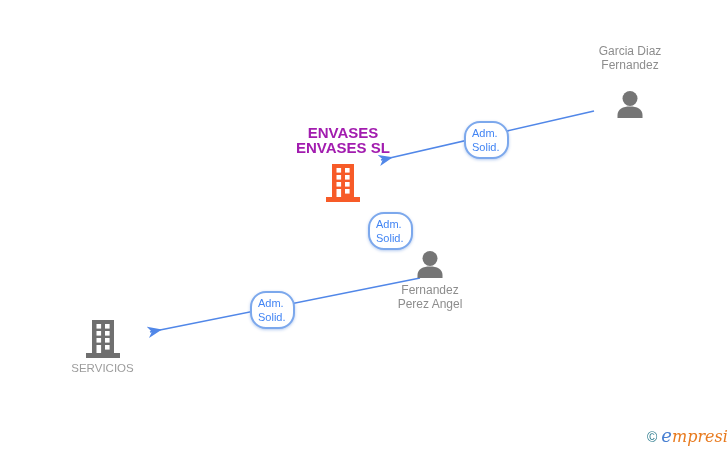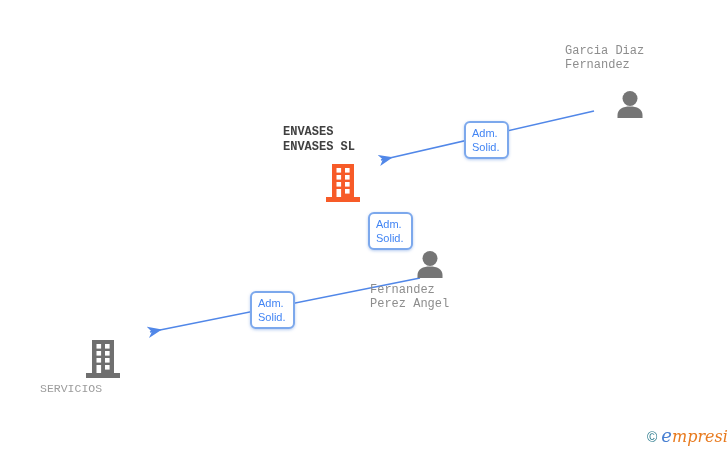--- a/index.html
+++ b/index.html
@@ -2,30 +2,30 @@
 <html><head>
 <meta charset="utf-8">
 <style>
   html,body{margin:0;padding:0;background:#fff;}
   .stage{
     position:relative;width:728px;height:450px;background:#ffffff;
     font-family:"Liberation Sans", sans-serif;overflow:hidden;
   }
   .edges-svg{position:absolute;left:0;top:0;z-index:1;}
   .node{position:absolute;z-index:2;display:flex;flex-direction:column;align-items:center;cursor:pointer;}
-  .node-label{width:100%;font-family:Liberation Mono, monospace;}
+  .node-label{width:100%;text-align:center;}
   .person-label{color:#8d8d8d;font-size:12px;line-height:14px;}
-  .company-title{color:#404040;font-weight:bold;font-size:12px;line-height:15px;}
+  .company-title{color:#a21caf;font-weight:bold;font-size:15px;line-height:15px;}
   .company-sub{color:#9c9c9c;font-size:11.5px;line-height:15px;}
   .icon-person{color:#757575;}
   .icon-building-gray{color:#6f6f6f;}
   .icon-building-orange{color:#f75b28;}
   .edge-label{
     position:absolute;z-index:3;box-sizing:border-box;width:45px;
-    background:#ffffff;border:2px solid #7ca8ec;border-radius:6px;
+    background:#ffffff;border:2px solid #7ca8ec;border-radius:16px;
     padding:3px 0 3px 6px;color:#4285f4;font-size:11px;line-height:14px;
     box-shadow:0 1px 3px rgba(90,140,220,0.45);
   }
   .watermark{
     position:absolute;z-index:2;left:647px;top:425px;width:80px;
     display:flex;align-items:baseline;white-space:nowrap;
   }
   .wm-copy{color:#2e7d8f;font-size:14px;margin-right:4px;}
   .wm-brand{font-family:"DejaVu Serif", serif;font-style:italic;font-size:16px;letter-spacing:0px;}
   .wm-e{color:#477fd2;font-size:18px;}
@@ -81,21 +81,21 @@
     <svg class="icon-person" width="30" height="27" viewBox="0 0 30 27">
       <circle cx="15" cy="7.5" r="7.5" fill="currentColor"></circle>
       <path d="M2.5,27 L2.5,24 C2.5,18 8,15.5 15,15.5 C22,15.5 27.5,18 27.5,24 L27.5,27 Z" fill="currentColor"></path>
     </svg>
     <div class="node-label person-label" style="margin-top:5px;">
       <div>Fernandez</div>
       <div>Perez Angel</div>
     </div>
   </div>
 
-  <div class="node" style="left:40px;top:340px;width:125px;">
+  <div class="node" style="left:40px;top:320px;width:125px;">
     <svg class="icon-building-gray" width="34" height="38" viewBox="0 0 34 38">
       <rect x="6" y="0" width="22" height="34" fill="currentColor"></rect>
       <rect x="0" y="33" width="34" height="5" fill="currentColor"></rect>
       <rect x="10.5" y="4" width="4.6" height="4.6" fill="#ffffff"></rect>
       <rect x="19" y="4" width="4.6" height="4.6" fill="#ffffff"></rect>
       <rect x="10.5" y="11" width="4.6" height="4.6" fill="#ffffff"></rect>
       <rect x="19" y="11" width="4.6" height="4.6" fill="#ffffff"></rect>
       <rect x="10.5" y="18" width="4.6" height="4.6" fill="#ffffff"></rect>
       <rect x="19" y="18" width="4.6" height="4.6" fill="#ffffff"></rect>
       <rect x="19" y="25" width="4.6" height="4.6" fill="#ffffff"></rect>

